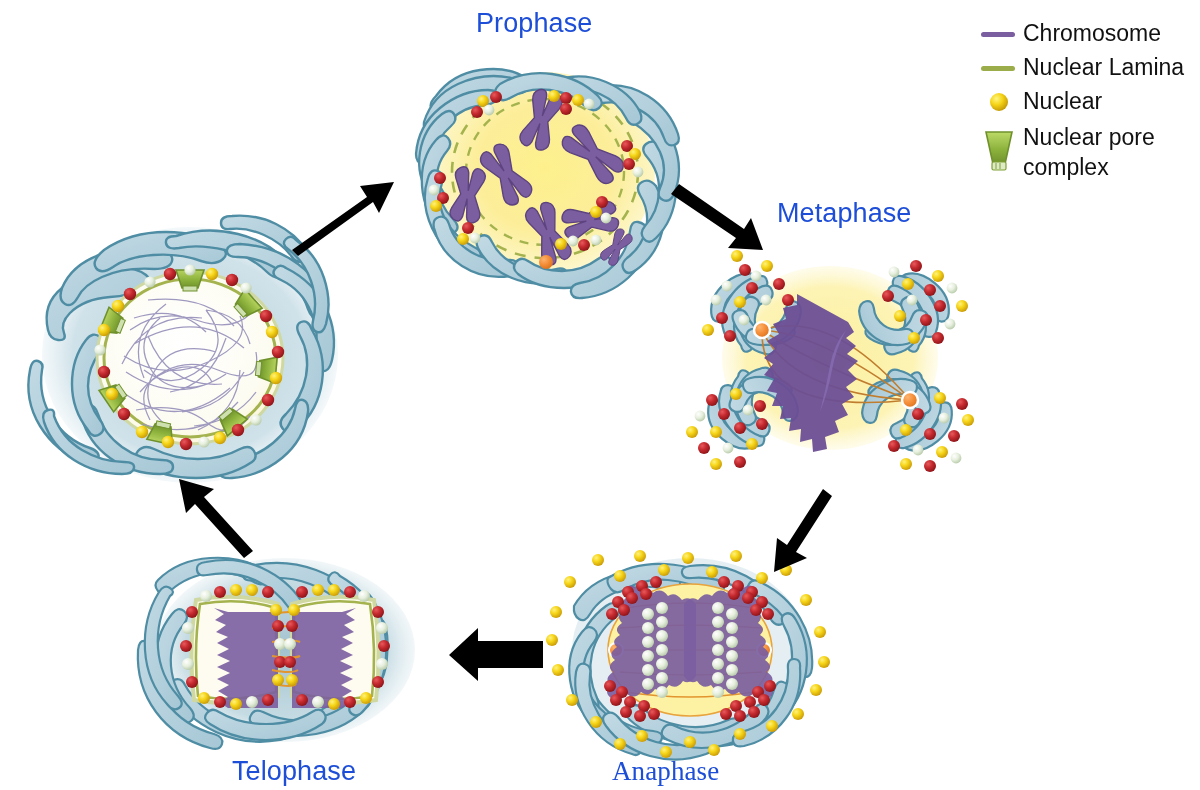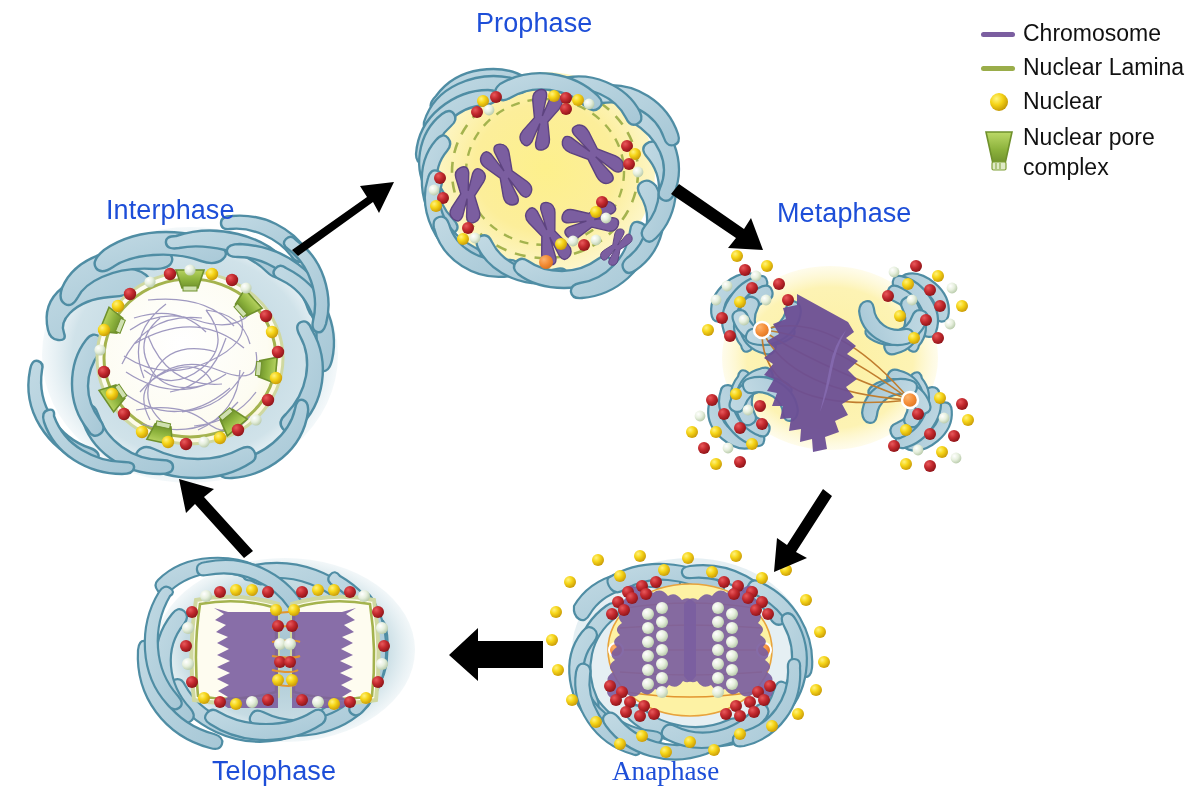--- a/index.html
+++ b/index.html
@@ -614,25 +614,24 @@
       </g>
       <g>
         <path d="M543 641 L478 641 L478 628 L449 655 L478 681 L478 668 L543 668 Z"></path>
       </g>
       <g>
         <path d="M253 551 L204 497 L214 489 L179 479 L186 513 L195 504 L244 558 Z"></path>
       </g>
     </g>
   </svg>
 
-  <div class="phase-label" style="left:106px;top:195px;">Interphase</div>
   <div class="phase-label" style="left:476px;top:8px;">Prophase</div>
   <div class="phase-label" style="left:777px;top:198px;">Metaphase</div>
   <div class="phase-label" style="left:612px;top:756px;font-family:Liberation Serif, serif;">Anaphase</div>
-  <div class="phase-label" style="left:212px;top:756px;">Telophase</div>
+  <div class="phase-label" style="left:232px;top:756px;">Telophase</div>
 
   <div class="legend">
 
     <div class="legend-row">
       <div class="legend-key">
         <svg width="40" height="14" viewBox="0 0 40 14">
             <rect x="2" y="5" width="34" height="5" rx="2.5" fill="#7b5ea0"></rect>
           </svg>
       </div>
       <div class="legend-text">Chromosome</div>

